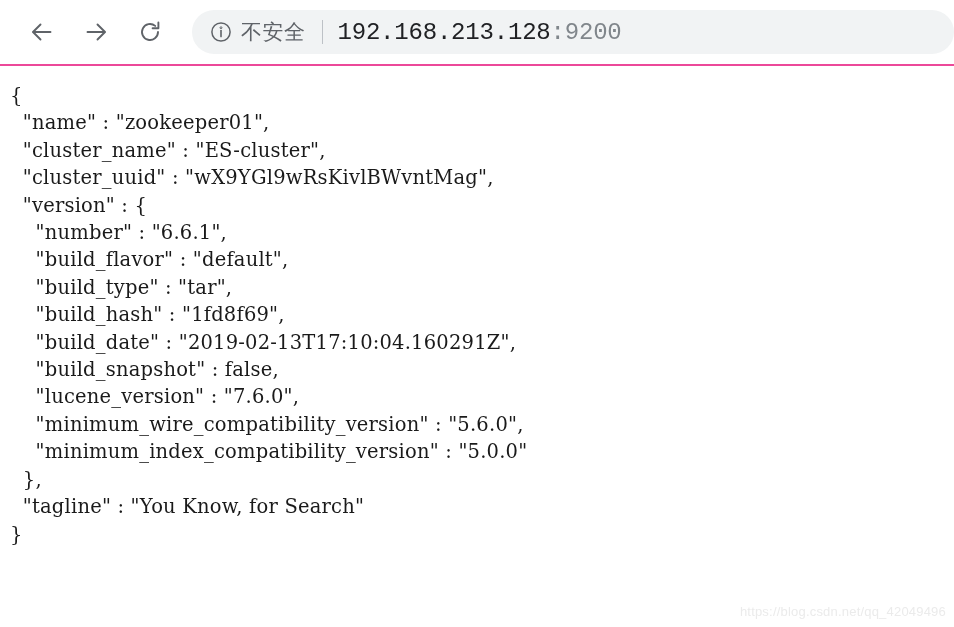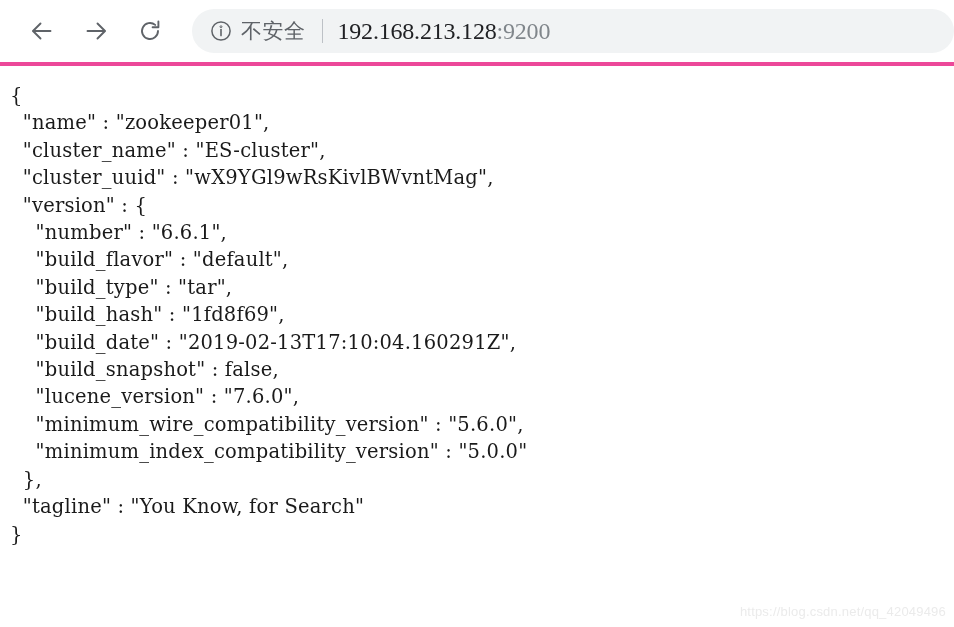--- a/index.html
+++ b/index.html
@@ -14,21 +14,21 @@
     overflow: hidden;
     font-family: "Liberation Sans", sans-serif;
     position: relative;
   }
 
   
   #browser-toolbar {
     height: 66px;
     box-sizing: border-box;
     background: #ffffff;
-    border-bottom: 4px solid #ec4899;
+    border-bottom: 2px solid #ec4899;
     display: flex;
     align-items: center;
     padding: 0 0 0 22px;
     position: relative;
   }
 
   .nav-btn {
     width: 40px;
     height: 40px;
     flex: 0 0 40px;
@@ -88,21 +88,21 @@
     width: 1px;
     height: 24px;
     background: #bdc1c6;
     margin: 0 15px 0 16px;
     flex: 0 0 1px;
   }
 
   #url-text {
     font-size: 24px;
     white-space: nowrap;
-    font-family: Liberation Serif, serif;
+    font-family: Liberation Mono, monospace;
     letter-spacing: -0.2px;
   }
   #url-host { color: #202124; }
   #url-port { color: #80868b; }
 
   
   #page-body {
     position: relative;
     height: 561px;
     background: #ffffff;

